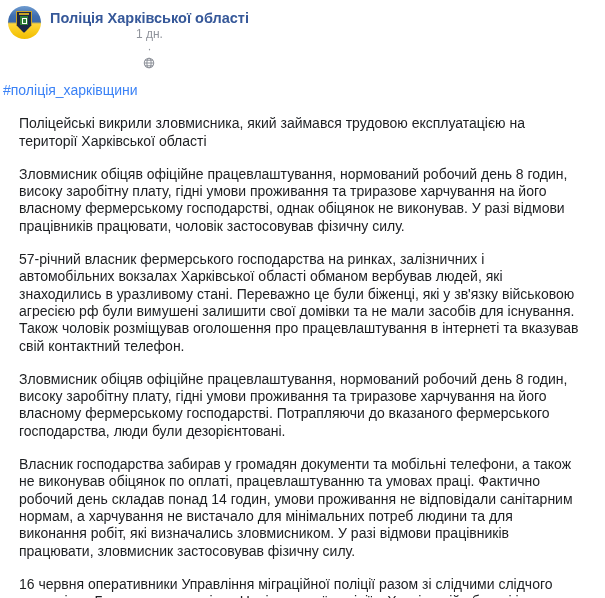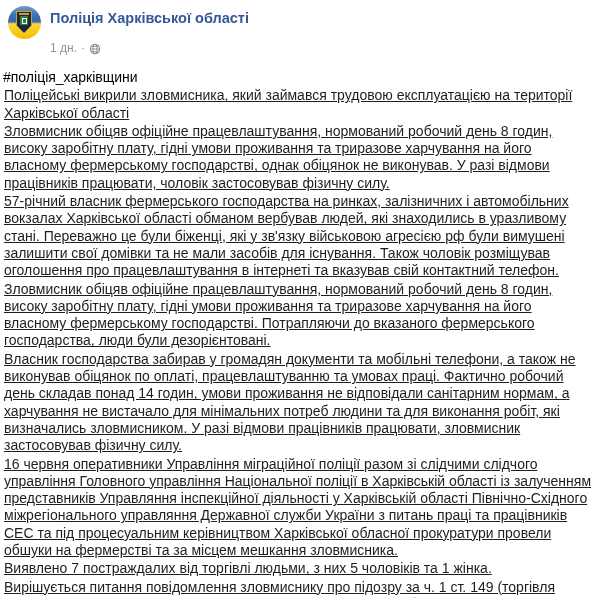--- a/index.html
+++ b/index.html
@@ -77,47 +77,47 @@
     text-decoration: none;
     line-height: 18px;
     cursor: pointer;
   }
   .meta {
     display: flex;
     align-items: center;
     font-size: 12px;
     color: #90949c;
     line-height: 15px;
-    margin-top: 14px;
+    margin-top: 0px;
+    flex-direction: column;
   }
   .meta .sep {
     margin: 0 4px;
   }
   .globe {
     display: inline-block;
     width: 12px;
     height: 12px;
   }
   .body {
     padding: 13px 8px 0 3px;
     width: 592px;
     box-sizing: content-box;
     font-size: 14px;
     line-height: 17.3px;
     color: #1c1e21;
   }
   .hashtag {
     display: block;
-    color: #000000;
+    color: #3b82f6;
     text-decoration: none;
     cursor: pointer;
   }
   .para {
-    margin: 1px;
-    text-decoration: underline;
+    margin: 16px;
   }
 </style>
 </head>
 <body>
 
 <div class="post">
 
   <div class="header">
     <div class="avatar">
       <div class="shield">

